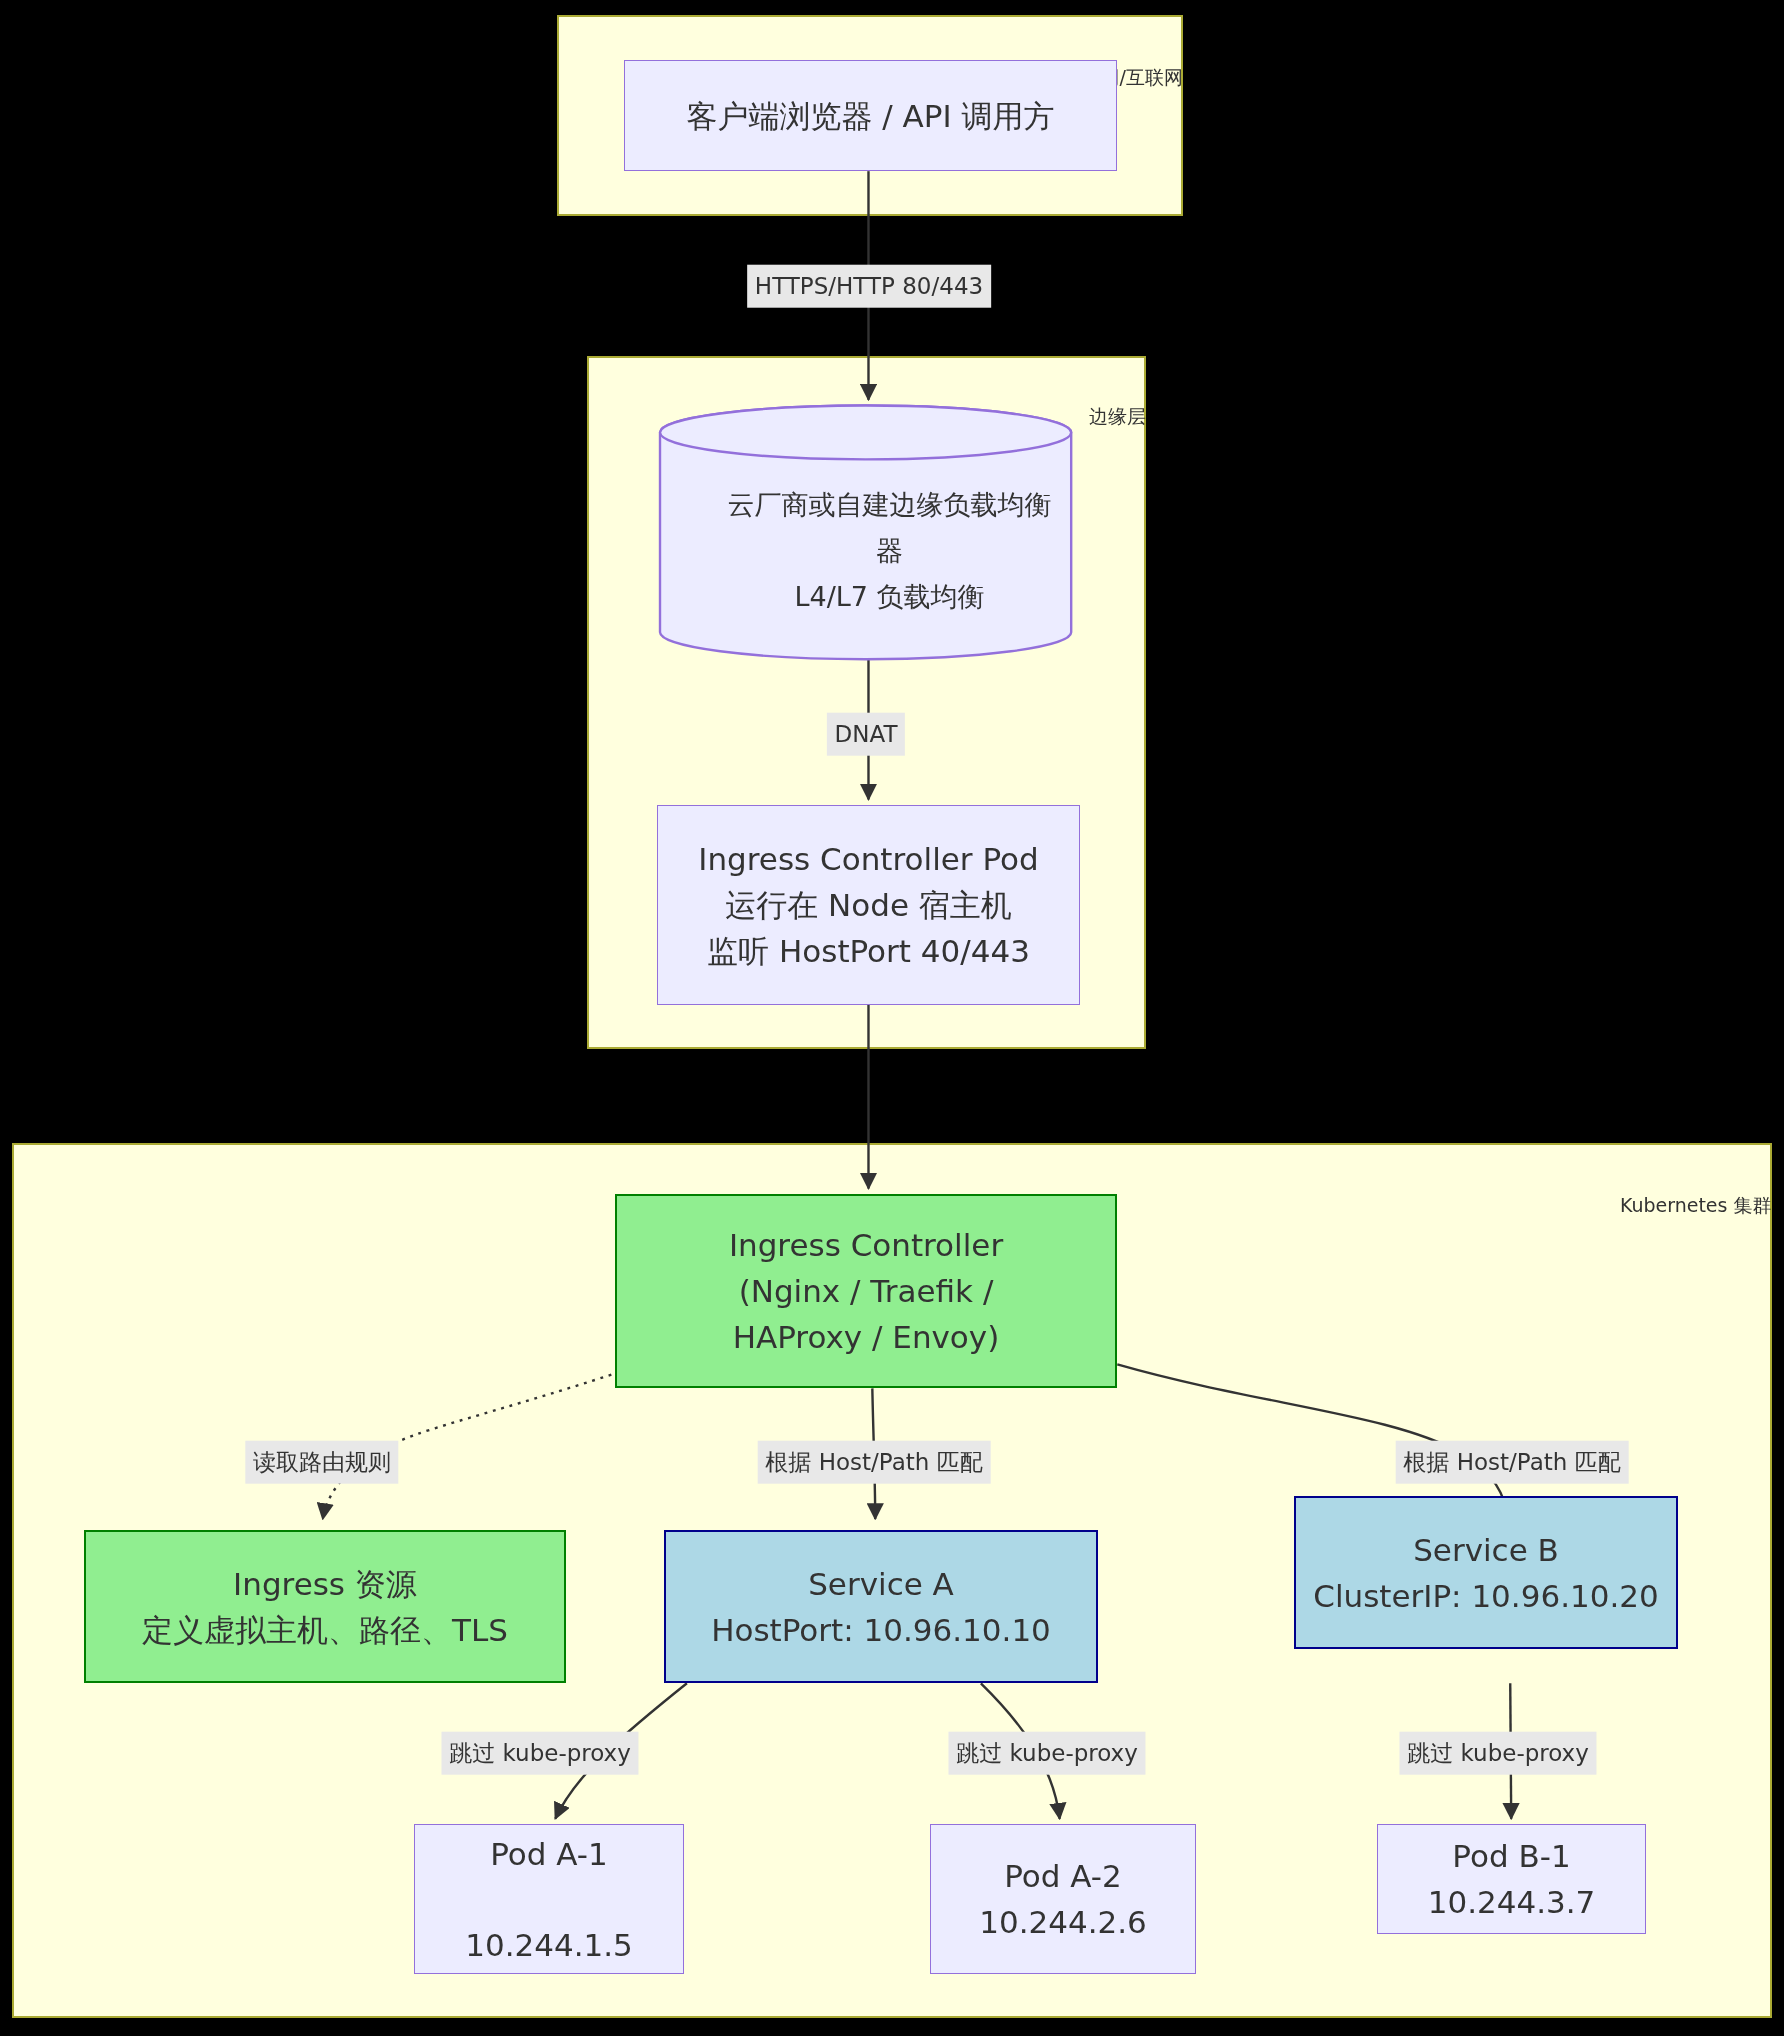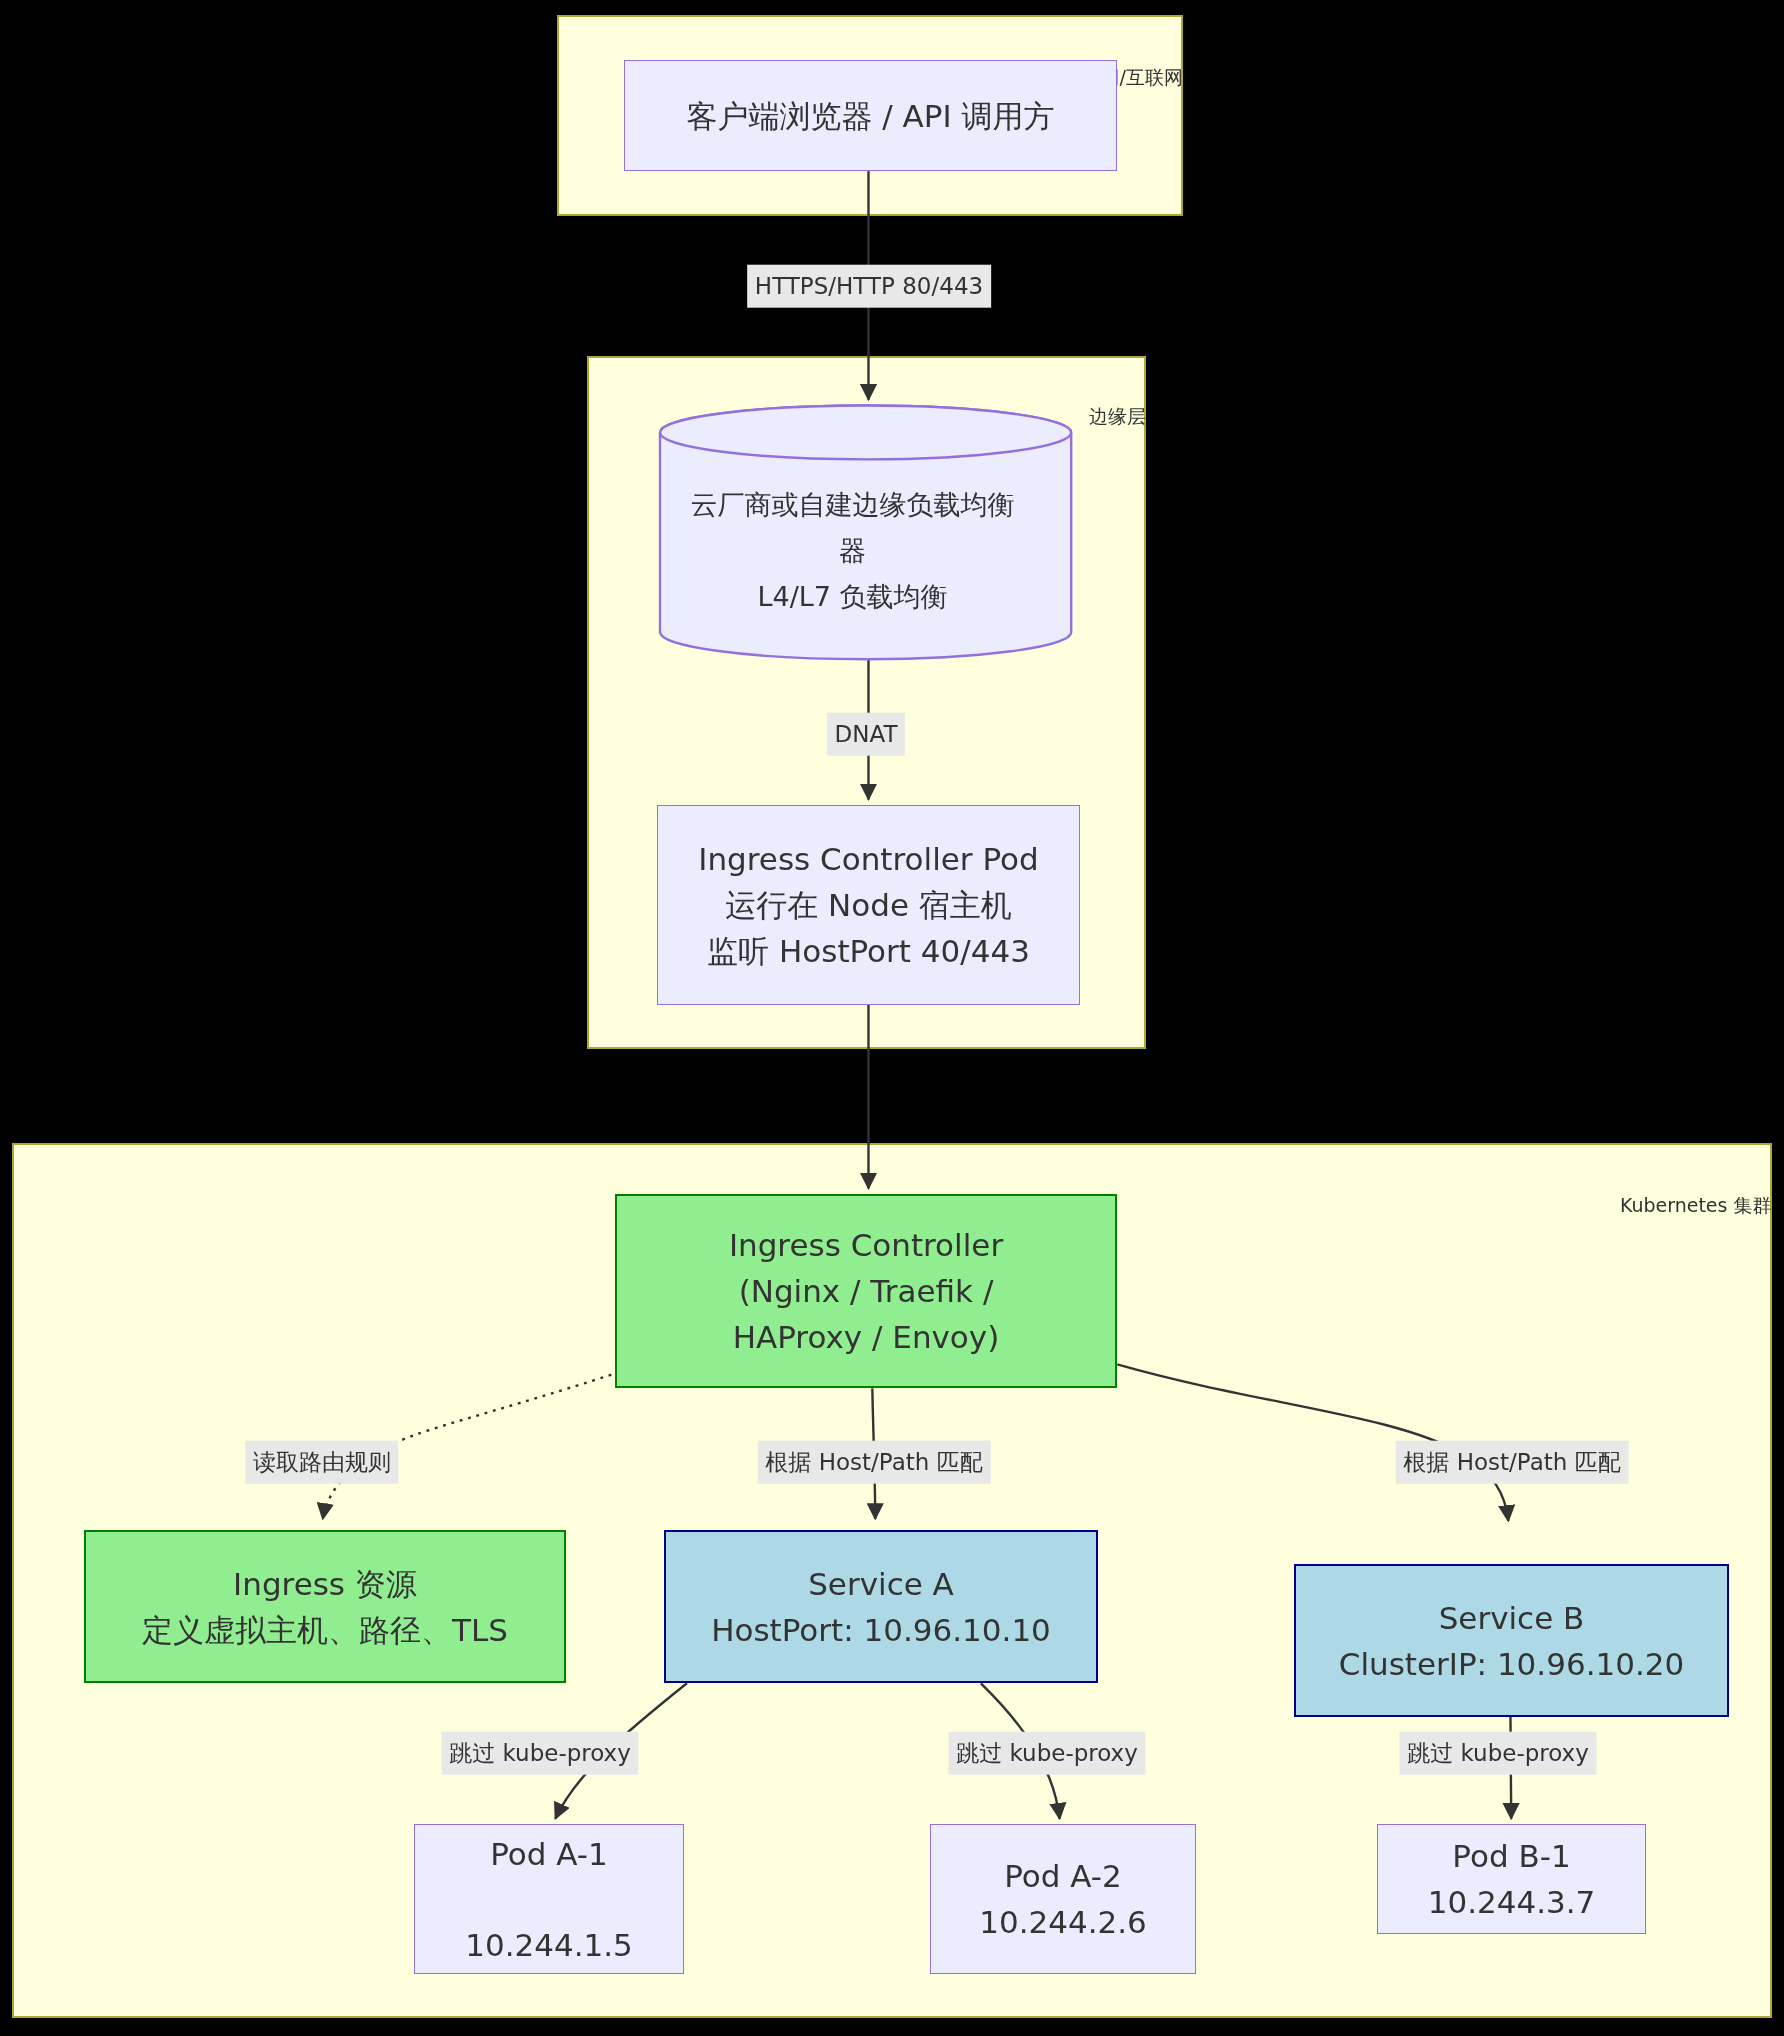--- a/index.html
+++ b/index.html
@@ -77,21 +77,21 @@
     <path class="edge-path" d="M 715 1752 C 655 1800 600 1845 578 1893" marker-end="url(#arrow)"></path>
     <path class="edge-path" d="M 1021 1752 C 1065 1795 1097 1840 1103 1893" marker-end="url(#arrow)"></path>
     <path class="edge-path" d="M 1572 1752 L 1573 1893" marker-end="url(#arrow)"></path>
 
     <g>
       <path class="cyl" d="M 687 450 L 687 658 A 214 28 0 0 0 1115 658 L 1115 450 A 214 28 0 0 0 687 450 Z"></path>
       <ellipse class="cyl" cx="901" cy="450" rx="214" ry="28"></ellipse>
     </g>
   </svg>
 
-  <div class="cyl-text" style="left:647px;top:448px;width:411px;height:206px;">
+  <div class="cyl-text" style="left:684px;top:448px;width:411px;height:206px;">
     <div class="line" style="line-height:46px;height:46px;">云厂商或自建边缘负载均衡</div>
     <div class="line" style="line-height:46px;height:46px;">器</div>
     <div class="line" style="line-height:46px;height:46px;">L4/L7 负载均衡</div>
   </div>
 
   <div class="node lavender" style="left:624px;top:60px;width:493px;height:111px;">
     <div class="line">客户端浏览器 / API 调用方</div>
   </div>
 
   <div class="node lavender" style="left:657px;top:805px;width:423px;height:200px;">
@@ -109,21 +109,21 @@
   <div class="node green" style="left:84px;top:1530px;width:482px;height:153px;">
     <div class="line">Ingress 资源</div>
     <div class="line">定义虚拟主机、路径、TLS</div>
   </div>
 
   <div class="node blue" style="left:664px;top:1530px;width:434px;height:153px;">
     <div class="line">Service A</div>
     <div class="line">HostPort: 10.96.10.10</div>
   </div>
 
-  <div class="node blue" style="left:1294px;top:1564px;width:435px;height:153px;justify-content:center;">
+  <div class="node blue" style="left:1294px;top:1496px;width:384px;height:153px;justify-content:center;">
     <div class="line">Service B</div>
     <div class="line">ClusterIP: 10.96.10.20</div>
   </div>
 
   <div class="node lavender" style="left:414px;top:1824px;width:270px;height:150px;gap:45px;">
     <div class="line">Pod A-1</div>
     <div class="line">10.244.1.5</div>
   </div>
 
   <div class="node lavender" style="left:930px;top:1824px;width:266px;height:150px;">

